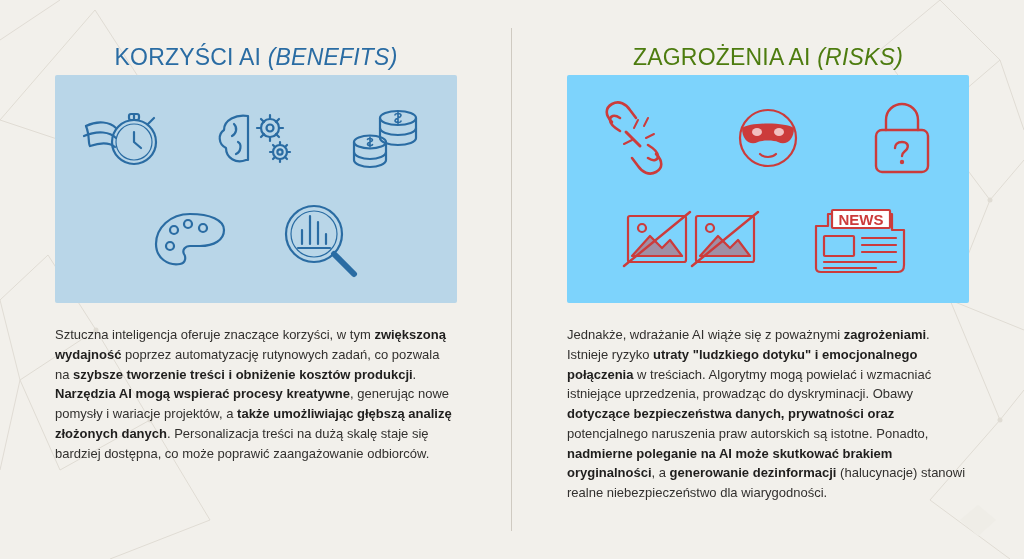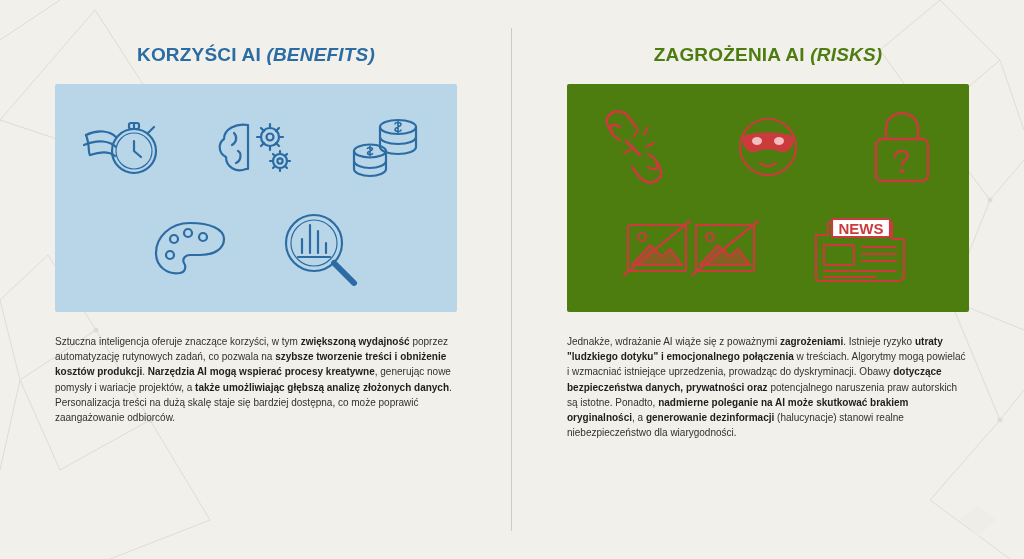--- a/index.html
+++ b/index.html
@@ -37,64 +37,64 @@
   .divider {
     position: absolute;
     left: 511px;
     top: 28px;
     bottom: 28px;
     width: 1px;
     background: #cfcac1;
   }
   .col-title {
     text-align: center;
-    font-size: 19px;
-    font-weight: bold;
+    font-size: 23px;
+    font-weight: normal;
     letter-spacing: 0.2px;
-    margin: 14px 0 18px 0;
+    margin: 14px 0 4px 0;
     white-space: nowrap;
   }
   .col-title .en {
     font-style: italic;
   }
   .left .col-title { color: #2a6ca3; }
   .right .col-title { color: #4d7c0f; }
 
   .icon-panel {
     height: 228px;
     border-radius: 2px;
     display: flex;
     flex-direction: column;
     justify-content: center;
     align-items: center;
     gap: 6px;
     padding: 8px 0;
     box-sizing: border-box;
   }
   .left .icon-panel { background: #b9d6e8; }
-  .right .icon-panel { background: #4d7c0f; }
+  .right .icon-panel { background: #7dd3fc; }
 
   .icon-row {
     display: flex;
     justify-content: center;
     align-items: center;
     gap: 28px;
   }
   .icon-cell {
     width: 104px;
     height: 96px;
     display: flex;
     align-items: center;
     justify-content: center;
   }
   .icon-cell svg { display: block; }
 
   .body-text {
     margin-top: 22px;
-    font-size: 10px;
+    font-size: 13px;
     line-height: 1.52;
     color: #32302e;
     text-align: left;
   }
   .body-text b {
     font-weight: bold;
     color: #1f1e1d;
   }
 </style>
 </head>

